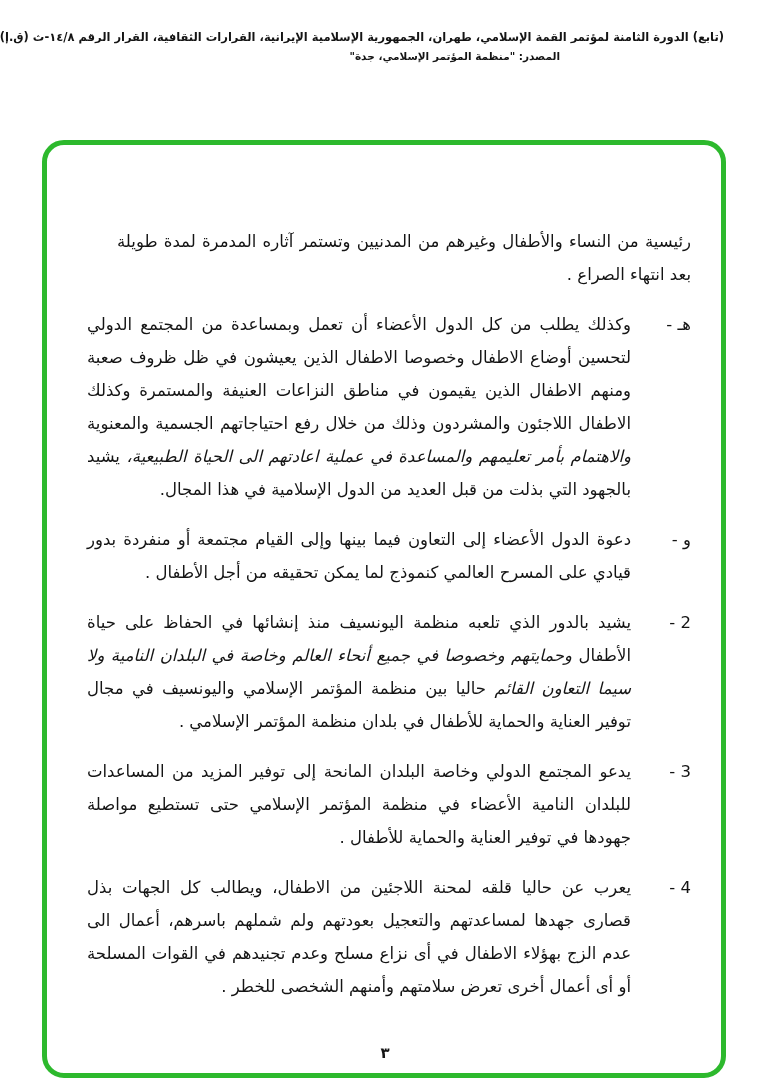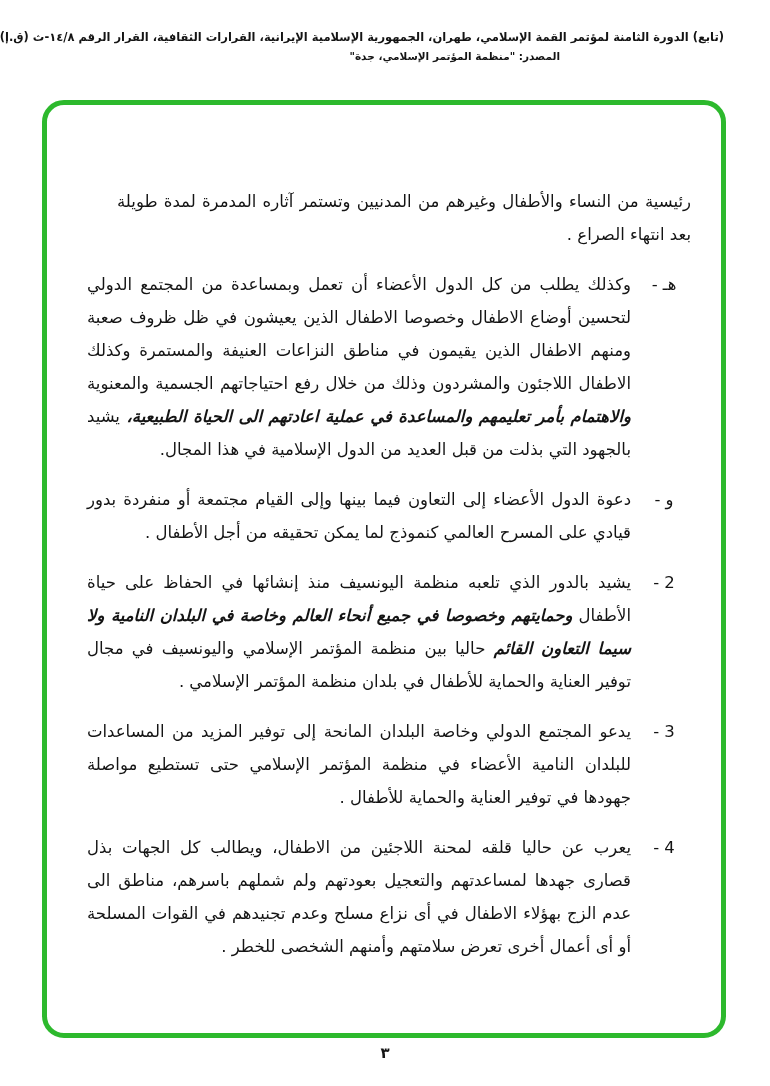--- a/index.html
+++ b/index.html
@@ -38,45 +38,45 @@
     .content {
       direction: rtl;
       padding: 80px 30px 0 40px;
       font-size: 16.5px;
       line-height: 2.0;
       text-align: justify;
     }
     p { margin: 0; }
     .intro { margin: 0 0 17px 30px; }
     .item { display: flex; margin-bottom: 17px; }
-    .marker { flex: 0 0 60px; padding-left: 6px; text-align: center; }
+    .marker { flex: 0 0 60px; padding-left: 6px; text-align: right; }
     .itembody { flex: 1; text-align: justify; }
     .b { font-weight: normal; }
-    .i { font-style: italic; font-weight: bold; }
+    .i { font-style: italic; }
     .pageno {
       position: absolute;
       top: 1044px;
       left: 0;
       width: 770px;
       text-align: center;
       font-weight: bold;
       font-size: 15px;
     }
   </style>
 </head>
 <body>
 
 <div class="page">
 
   <div class="header">
     <div class="h1">(تابع) الدورة الثامنة لمؤتمر القمة الإسلامي، طهران، الجمهورية الإسلامية الإيرانية، القرارات الثقافية، القرار الرقم ١٤/٨-ث (ق.إ)</div>
     <div class="h2">المصدر:  "منظمة المؤتمر الإسلامي، جدة"</div>
   </div>
 
-  <div class="frame" style="border-color: rgb(45, 185, 45);">
+  <div class="frame" style="border-color: rgb(45, 185, 45); margin-top: 40px;">
     <div class="content">
 
       <p class="intro">رئيسية من النساء والأطفال وغيرهم من المدنيين وتستمر آثاره المدمرة لمدة طويلة بعد انتهاء الصراع .</p>
 
       <div class="item">
         <span class="marker">هـ -</span>
         <p class="itembody"><span class="b">وكذلك</span><span> يطلب من كل الدول الأعضاء أن تعمل وبمساعدة من المجتمع الدولي لتحسين أوضاع الاطفال وخصوصا الاطفال الذين يعيشون في ظل ظروف صعبة ومنهم الاطفال الذين يقيمون في مناطق النزاعات العنيفة والمستمرة وكذلك الاطفال اللاجئون والمشردون وذلك من خلال رفع احتياجاتهم الجسمية والمعنوية </span><span class="i">والاهتمام بأمر تعليمهم والمساعدة في عملية اعادتهم الى الحياة الطبيعية، </span><span class="b">يشيد</span><span> بالجهود التي بذلت من قبل العديد من الدول الإسلامية في هذا المجال.</span></p>
       </div>
 
       <div class="item">
@@ -89,21 +89,21 @@
         <p class="itembody"><span class="b">يشيد</span><span> بالدور الذي تلعبه منظمة اليونسيف منذ إنشائها في الحفاظ على حياة الأطفال </span><span class="i">وحمايتهم وخصوصا في جميع أنحاء العالم وخاصة في البلدان النامية ولا سيما التعاون القائم</span><span> حاليا بين منظمة المؤتمر الإسلامي واليونسيف في مجال توفير العناية والحماية للأطفال في بلدان منظمة المؤتمر الإسلامي .</span></p>
       </div>
 
       <div class="item">
         <span class="marker">3 -</span>
         <p class="itembody"><span class="b">يدعو</span><span> المجتمع الدولي وخاصة البلدان المانحة إلى توفير المزيد من المساعدات للبلدان النامية الأعضاء في منظمة المؤتمر الإسلامي حتى تستطيع مواصلة جهودها في توفير العناية والحماية للأطفال .</span></p>
       </div>
 
       <div class="item">
         <span class="marker">4 -</span>
-        <p class="itembody"><span class="b">يعرب</span><span> عن حاليا قلقه لمحنة اللاجئين من الاطفال، </span><span class="b">ويطالب</span><span> كل الجهات بذل قصارى جهدها لمساعدتهم والتعجيل بعودتهم ولم شملهم باسرهم، </span><span class="b">مناطق</span><span> الى عدم الزج بهؤلاء الاطفال في أى نزاع مسلح وعدم تجنيدهم في القوات المسلحة أو أى أعمال أخرى تعرض سلامتهم وأمنهم الشخصى للخطر .</span></p>
+        <p class="itembody"><span class="b">يعرب</span><span> عن حاليا قلقه لمحنة اللاجئين من الاطفال، </span><span class="b">ويطالب</span><span> كل الجهات بذل قصارى جهدها لمساعدتهم والتعجيل بعودتهم ولم شملهم باسرهم، </span><span class="b">أعمال</span><span> الى عدم الزج بهؤلاء الاطفال في أى نزاع مسلح وعدم تجنيدهم في القوات المسلحة أو أى أعمال أخرى تعرض سلامتهم وأمنهم الشخصى للخطر .</span></p>
       </div>
 
     </div>
   </div>
 
   <div class="pageno">٣</div>
 
 </div>
 
 </body></html>

